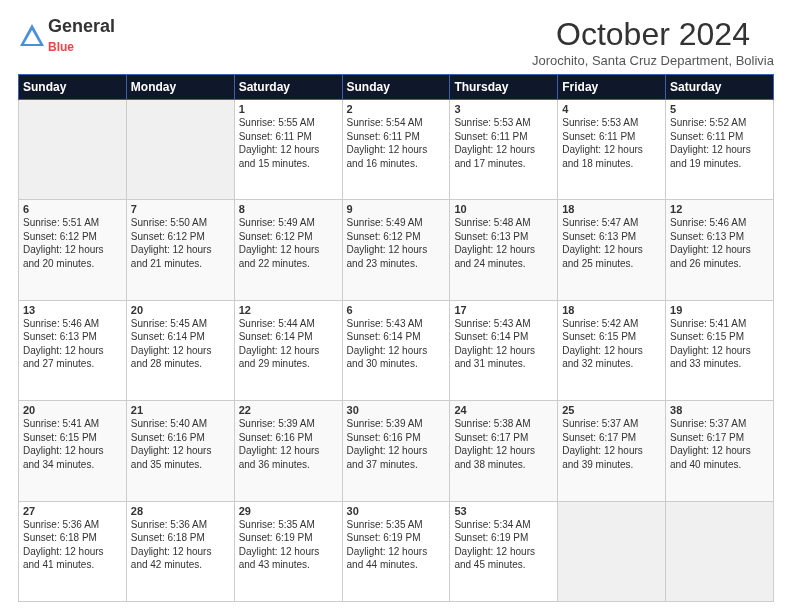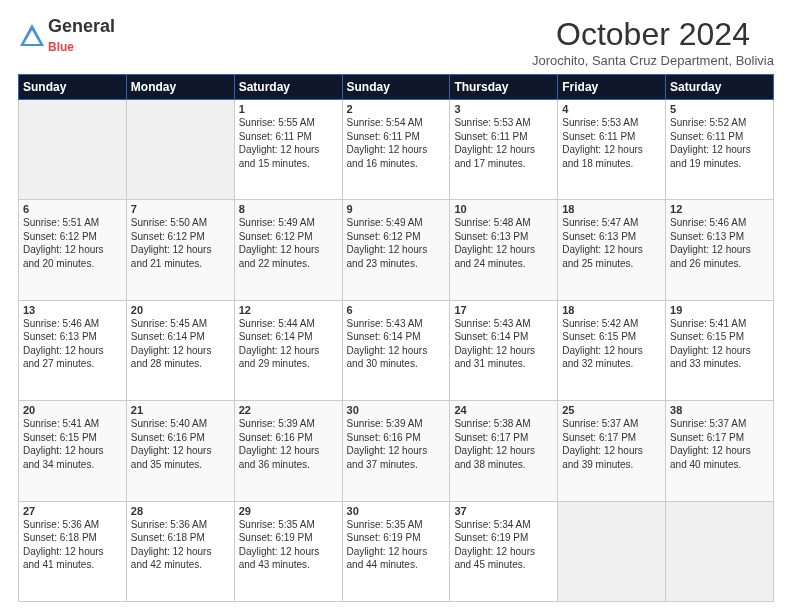--- a/index.html
+++ b/index.html
@@ -256,21 +256,21 @@
           </td>
           <td>
             <span class="day-number">29</span>
             <div class="day-info">Sunrise: 5:35 AM<br>Sunset: 6:19 PM<br>Daylight: 12 hours and 43 minutes.</div>
           </td>
           <td>
             <span class="day-number">30</span>
             <div class="day-info">Sunrise: 5:35 AM<br>Sunset: 6:19 PM<br>Daylight: 12 hours and 44 minutes.</div>
           </td>
           <td>
-            <span class="day-number">37</span>
+            <span class="day-number">53</span>
             <div class="day-info">Sunrise: 5:34 AM<br>Sunset: 6:19 PM<br>Daylight: 12 hours and 45 minutes.</div>
           </td>
           <td class="empty-cell"></td>
           <td class="empty-cell"></td>
         </tr>
       </tbody>
   </table>
 </div>
 
 </body></html>

